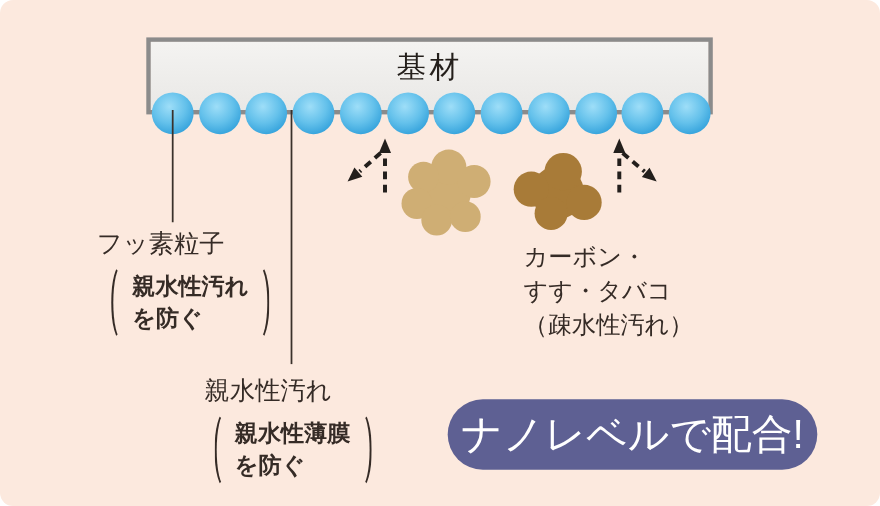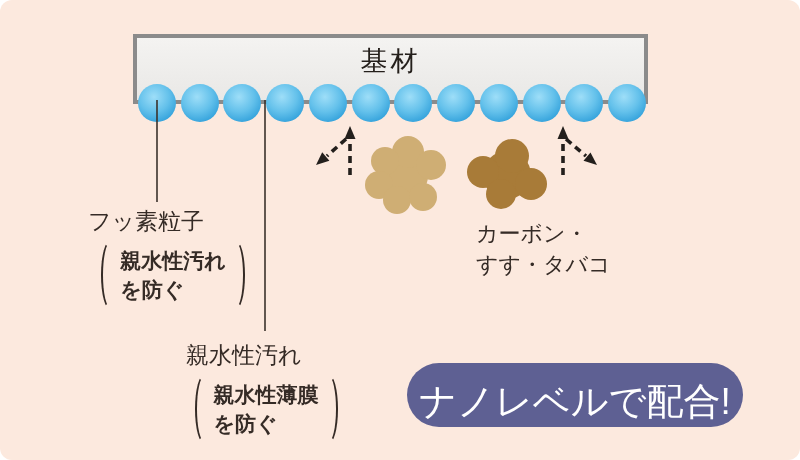--- a/index.html
+++ b/index.html
@@ -44,21 +44,21 @@
   #callout-film     { left:186px; top:340px; width:160px; }
 
   
   .dust-label { position:absolute; color:#352b26; font-size:22px; line-height:31px; z-index:10; white-space:nowrap; }
   #dust-hydrophilic-label { left:323px; top:218px; }
   #dust-hydrophobic-label { left:476px; top:218px; }
 
   
   .badge {
     position:absolute; left:407px; top:363px; width:336px; height:64px;
-    border-radius:32px; display:flex; align-items:flex-end; justify-content:center;
+    border-radius:32px; display:flex; align-items:center; justify-content:center;
     font-size:37px; z-index:10; white-space:nowrap;
   }
 </style>
 </head>
 <body>
 
 <div class="canvas" style="background: rgb(252, 233, 222); border-radius: 12px;">
 
   <div class="substrate">
     <span class="substrate-label">基材</span>
@@ -144,19 +144,20 @@
   </div>
 
   <div class="dust-label" id="dust-hydrophilic-label">
     <br>
     <br>
   </div>
 
   <div class="dust-label" id="dust-hydrophobic-label">
     <span>カーボン・</span><br>
     <span>すす・タバコ</span><br>
+    <span>（疎水性汚れ）</span>
   </div>
 
   <div class="badge" style="background: rgb(94, 96, 147); color: rgb(255, 255, 255);">
     <span>ナノレベルで配合!</span>
   </div>
 
 </div>
 
 </body></html>

